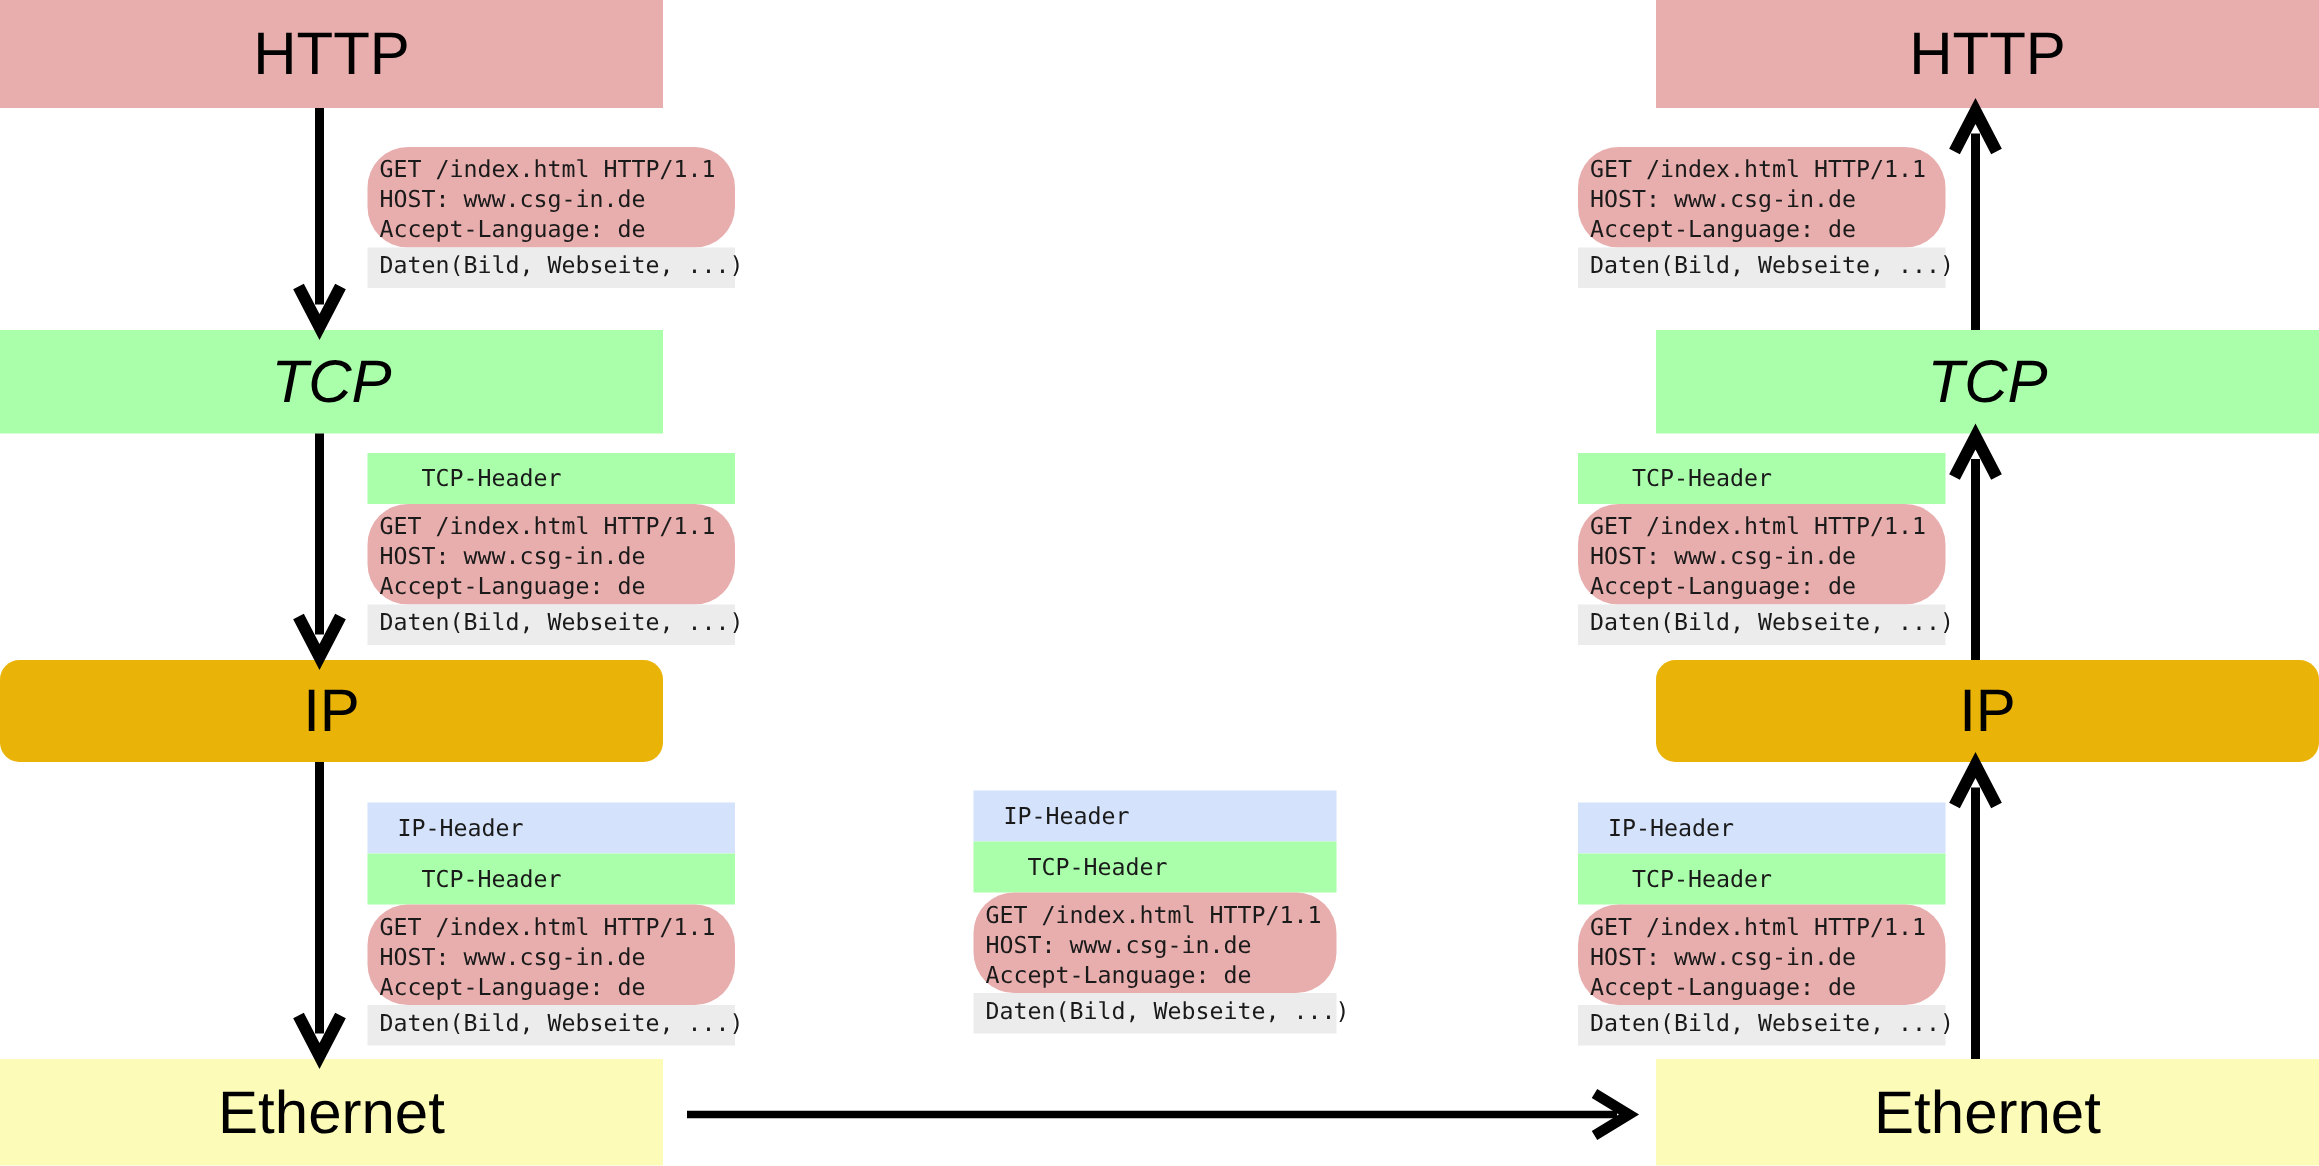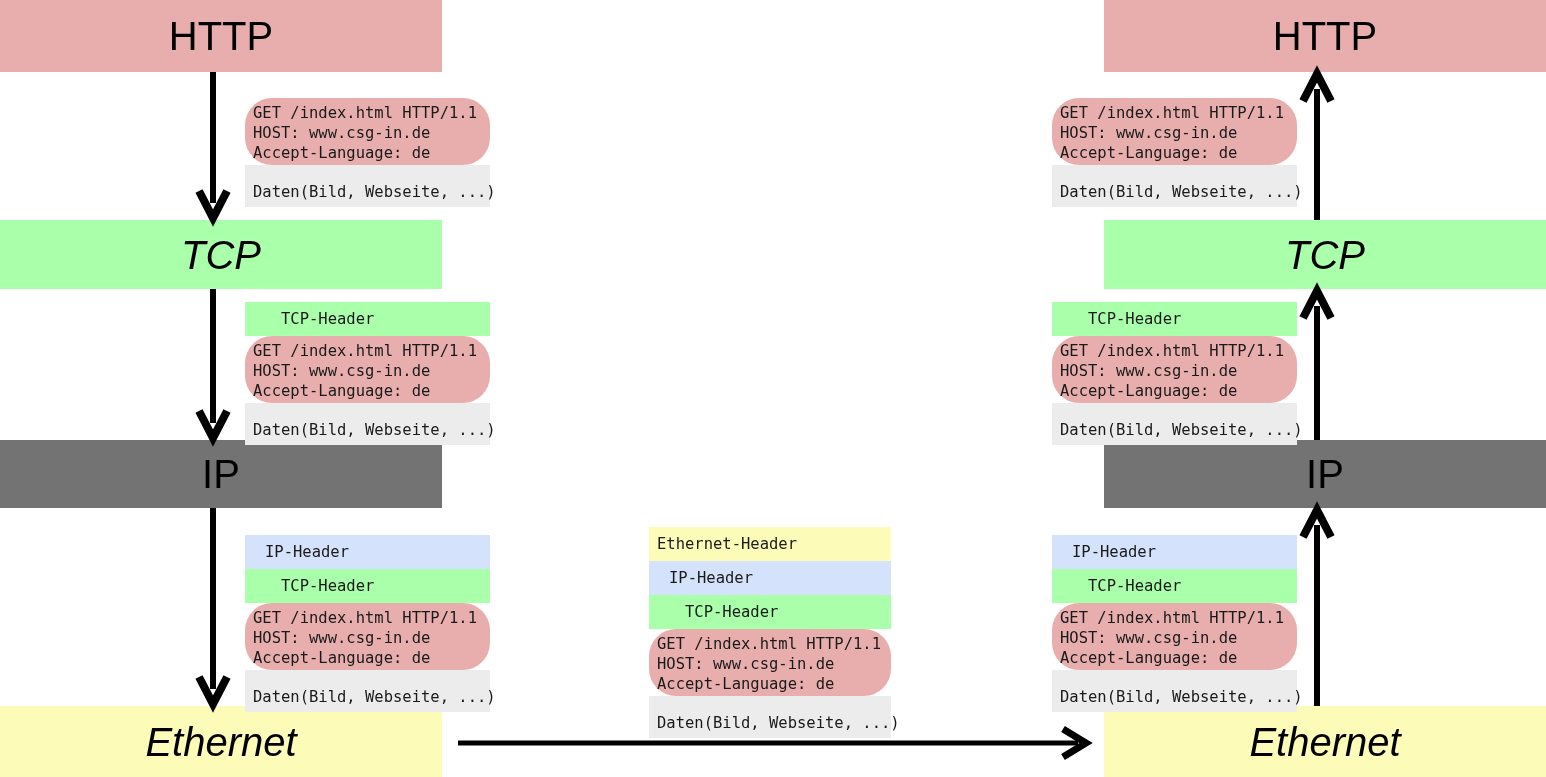--- a/index.html
+++ b/index.html
@@ -7,34 +7,34 @@
        font-family:"Liberation Sans",sans-serif;}
   #stage{position:absolute;left:0;top:0;width:1546px;height:777px;}
 
   
   .layer{position:absolute;display:flex;align-items:center;justify-content:center;}
   .layer .ltxt{font-family:"Liberation Sans",sans-serif;font-size:40px;color:#000;
                line-height:1;letter-spacing:0px;}
 
   .c-http{background:#e8aeae;}
   .c-tcp{background:#aaffaa;font-style:italic;}
-  .c-ip{background:#737373;}
-  .c-eth{background:#fcfbb8;font-style:italic;}
+  .c-ip{background:#eab308;border-radius:13px;}
+  .c-eth{background:#fcfbb8;}
 
   
   .packet{position:absolute;}
   .prow{font-family:"DejaVu Sans Mono","Liberation Mono",monospace;
         font-size:15.5px;color:#1a1a1a;padding:5px 8px 5px 8px;
         line-height:20px;white-space:pre;box-sizing:border-box;}
   .prow.hdr{padding-top:7px;padding-bottom:7px;}
   .p-eth{background:#fcfbb8;}
   .p-ip{background:#d4e2fb;padding-left:20px;}
   .p-tcp{background:#aaffaa;padding-left:36px;}
   .p-http{background:#e8aeae;padding-bottom:2px;border-radius:27px;}
-  .p-data{background:#ececec;padding-top:17px;padding-bottom:5px;}
+  .p-data{background:#ececec;padding-top:2px;padding-bottom:5px;}
 
   
   .arrow{position:absolute;}
   .arrow svg{display:block;overflow:visible;}
 </style>
 </head>
 <body>
 
 <div id="stage">
 
@@ -131,21 +131,20 @@
   </div>
 
   <div class="packet" style="left:245px;top:535px;width:245px;">
     <div class="prow hdr p-ip">IP-Header</div>
     <div class="prow hdr p-tcp">TCP-Header</div>
     <div class="prow p-http"><span>GET /index.html HTTP/1.1</span><br><span>HOST: www.csg-in.de</span><br><span>Accept-Language: de</span></div>
     <div class="prow p-data">Daten(Bild, Webseite, ...)</div>
   </div>
 
   <div class="packet" style="left:649px;top:527px;width:242px;">
-    <div class="prow hdr p-eth">Ethernet-Header</div>
     <div class="prow hdr p-ip">IP-Header</div>
     <div class="prow hdr p-tcp">TCP-Header</div>
     <div class="prow p-http"><span>GET /index.html HTTP/1.1</span><br><span>HOST: www.csg-in.de</span><br><span>Accept-Language: de</span></div>
     <div class="prow p-data">Daten(Bild, Webseite, ...)</div>
   </div>
 
   <div class="packet" style="left:1052px;top:98px;width:245px;">
     <div class="prow p-http"><span>GET /index.html HTTP/1.1</span><br><span>HOST: www.csg-in.de</span><br><span>Accept-Language: de</span></div>
     <div class="prow p-data">Daten(Bild, Webseite, ...)</div>
   </div>

